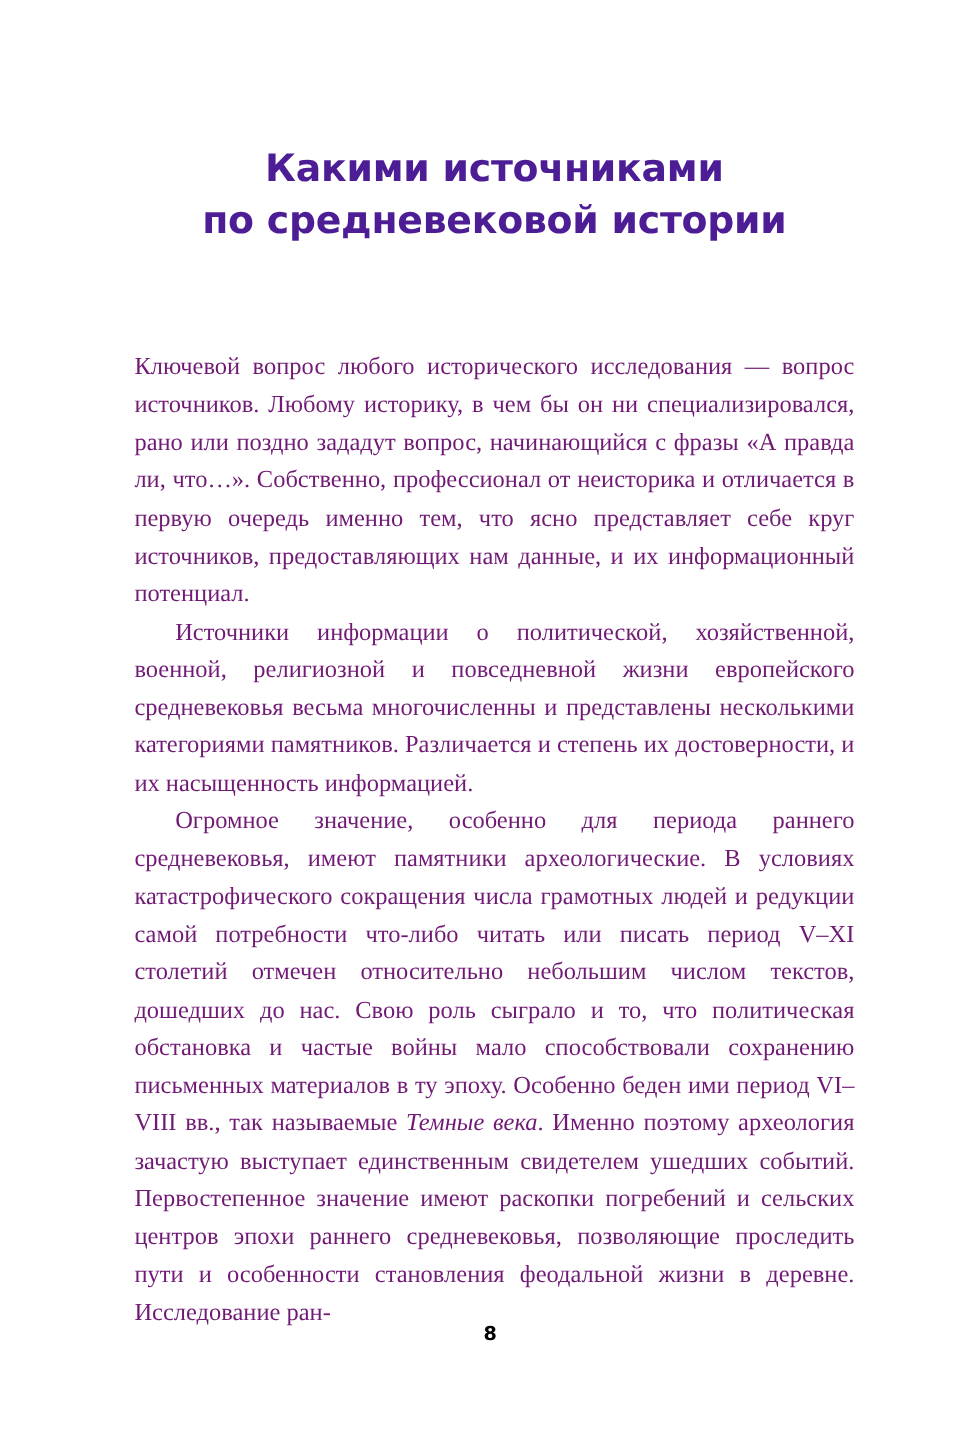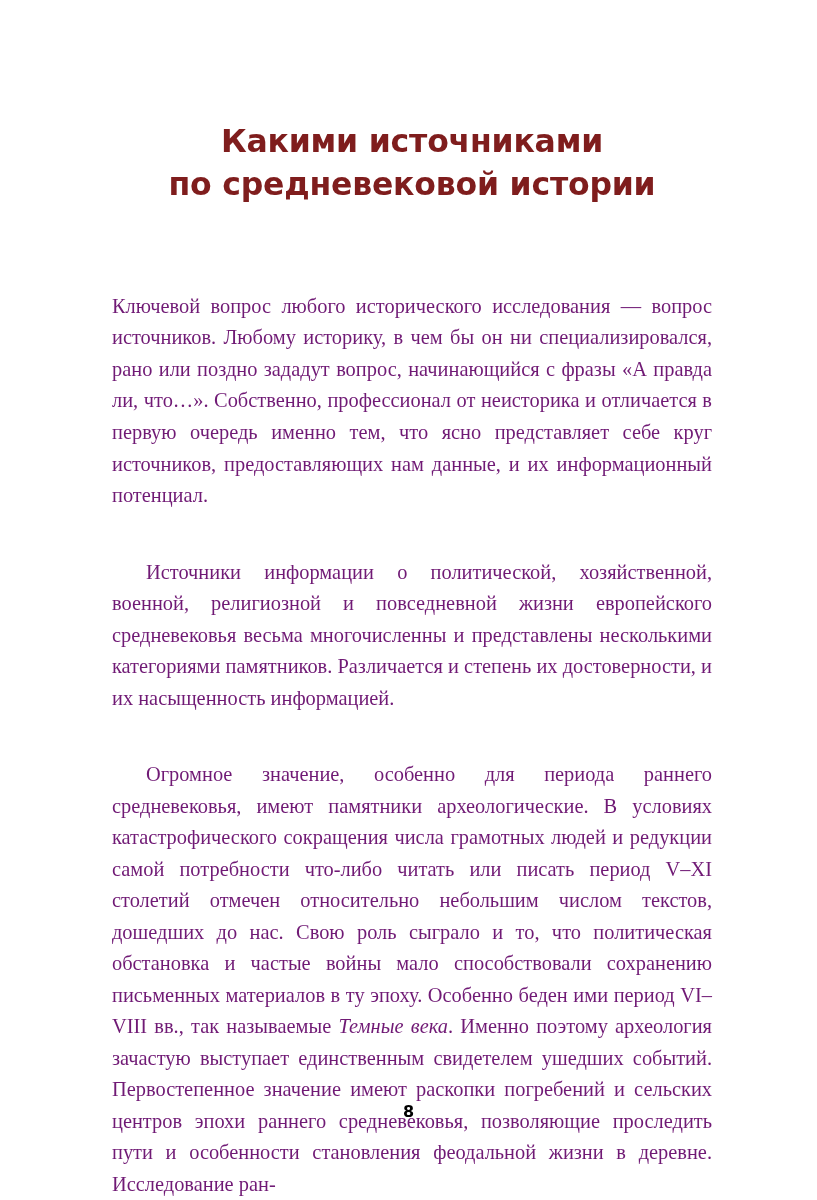--- a/index.html
+++ b/index.html
@@ -29,21 +29,21 @@
     top: 120px;
     width: 600px;
   }
 
   .chapter-title {
     font-family: "DejaVu Sans", "Liberation Sans", sans-serif;
     font-weight: bold;
     font-size: 31.5px;
     line-height: 1.38;
     text-align: center;
-    color: #7f1d1d;
+    color: #4c1d95;
     letter-spacing: -0.2px;
     margin: 0;
     padding: 0 4px;
   }
   .chapter-title .tline {
     display: block;
     white-space: nowrap;
   }
 
   .body-text {
@@ -55,21 +55,20 @@
     color: #701a75;
     hyphens: manual;
   }
 
   .para {
     margin: 0;
     text-indent: 0;
   }
   .para + .para {
     text-indent: 34px;
-    margin-top: 45px;
   }
 
   em.italic {
   }
 
   .folio {
     position: absolute;
     left: 0;
     right: 0;
     top: 1102px;

